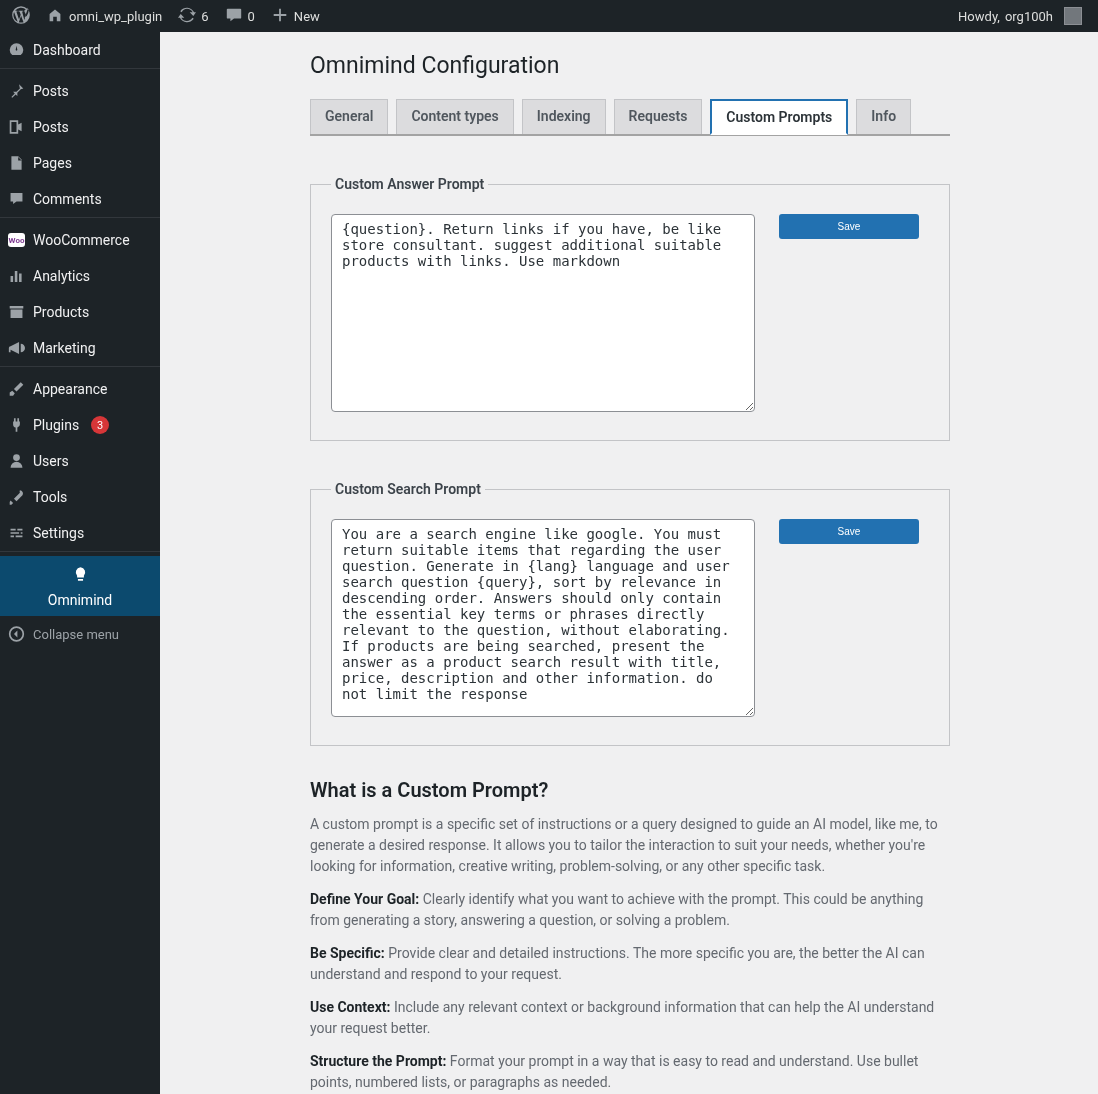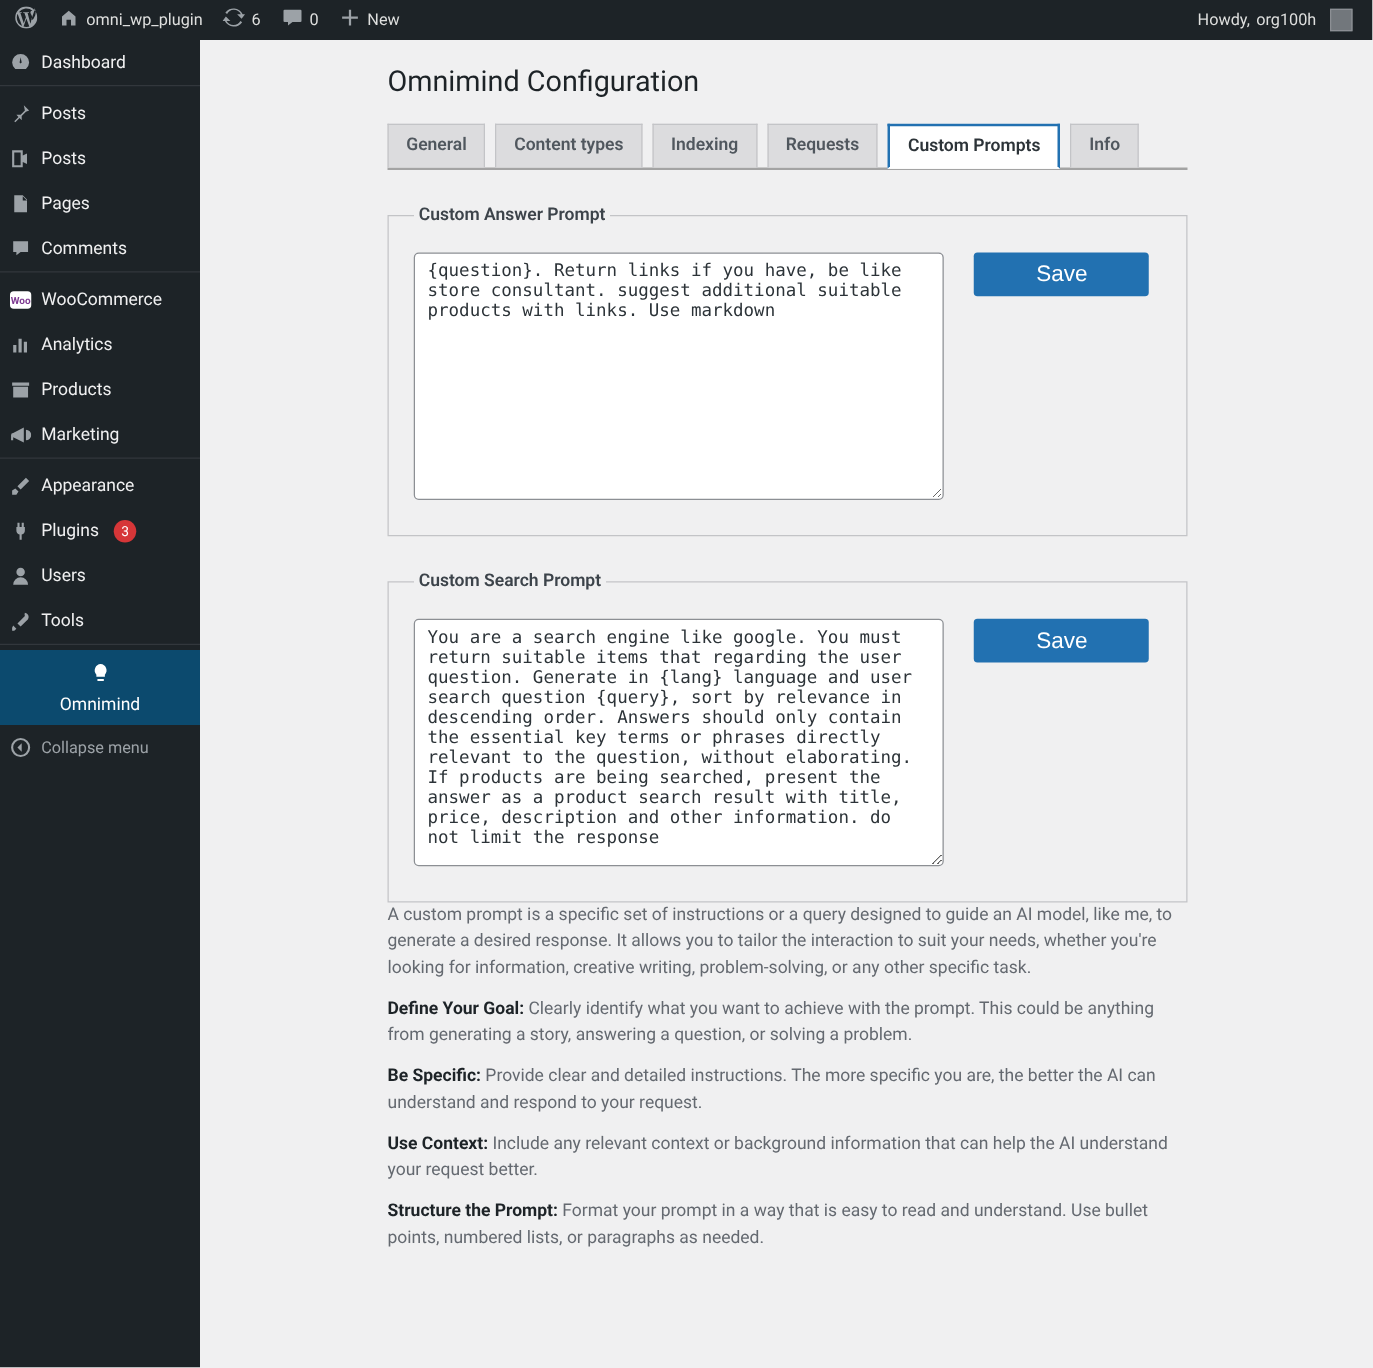--- a/index.html
+++ b/index.html
@@ -85,36 +85,36 @@
     padding: 8px 14px; font-size: 14px; font-weight: 600; color: #50575e;
     cursor: pointer;
   }
   .tab.active {
     background: #fff; color: #2c3338;
     border: 2px solid #2271b1; border-bottom: 2px solid #fff;
     margin-bottom: -1px;
   }
   fieldset.group {
     border: 1px solid #c3c4c7;
-    margin-top: 28px;
+    margin-top: 40px;
     padding: 18px 20px 28px 20px;
   }
   fieldset.group legend {
     font-size: 14px; font-weight: 600; color: #3c434a; padding: 0 4px;
   }
   .group-body { display: flex; gap: 24px; align-items: flex-start; margin-top: 4px; }
   textarea.prompt {
     width: 424px; height: 198px;
     border: 1px solid #8c8f94; border-radius: 4px;
     padding: 6px 10px; font-size: 14px; color: #2c3338;
     resize: both;
   }
   .btn-save {
     background: #2271b1; color: #fff; border: none;
-    padding: 7px 50px; font-size: 18px; font-weight: 400;
+    padding: 7px 50px; font-size: 10px; font-weight: 400;
     border-radius: 3px; cursor: pointer; width: 140px;
   }
   .doc h3{ font-size:20px; font-weight:600; color:#1d2327; margin-top:32px; margin-bottom:12px;}
   .doc p { font-size:14px; color:#646970; line-height:1.5; margin-bottom:12px;}
   .doc p strong{ color:#1d2327;}
 </style>
 </head>
 <body>
 
 <div class="admin-bar">
@@ -268,20 +268,28 @@
         </span>
         <span>Users</span>
       </div>
       <div class="side-item">
         <span class="mi">
           <svg viewBox="0 0 20 20">
             <path d="M14 2a4 4 0 0 1 3 6l-7 7-3-3 7-7a4 4 0 0 1 0-3zM3 14l3 3-2 2H2v-3z"></path>
           </svg>
         </span>
         <span>Tools</span>
+      </div>
+      <div class="side-item">
+        <span class="mi">
+          <svg viewBox="0 0 20 20">
+            <path d="M3 5h6v2H3zm8 0h6v2h-6zM3 9h10v2H3zm12 0h2v2h-2zM3 13h4v2H3zm6 0h8v2H9z"></path>
+          </svg>
+        </span>
+        <span>Settings</span>
       </div>
       <div class="side-sep"></div>
       <div class="side-item active">
         <span class="mi">
           <svg viewBox="0 0 20 20">
             <path d="M10 2a6 6 0 0 0-4 10v2h8v-2a6 6 0 0 0-4-10zM7 16h6v2H7z"></path>
           </svg>
         </span>
         <span>Omnimind</span>
       </div>
@@ -319,20 +327,21 @@
 
       <fieldset class="group">
         <legend>Custom Search Prompt</legend>
         <div class="group-body">
           <textarea class="prompt" id="search-ta" style="">You are a search engine like google. You must return suitable items that regarding the user question. Generate in {lang} language and user search question {query}, sort by relevance in descending order. Answers should only contain the essential key terms or phrases directly relevant to the question, without elaborating. If products are being searched, present the answer as a product search result with title, price, description and other information. do not limit the response</textarea>
           <button class="btn-save">Save</button>
         </div>
       </fieldset>
 
       <div class="doc">
+        <h3>What is a Custom Prompt?</h3>
         <p>A custom prompt is a specific set of instructions or a query designed to guide an AI model, like me, to generate a desired response. It allows you to tailor the interaction to suit your needs, whether you're looking for information, creative writing, problem-solving, or any other specific task.</p>
         <p><strong>Define Your Goal:</strong><span> Clearly identify what you want to achieve with the prompt. This could be anything from generating a story, answering a question, or solving a problem.</span></p>
         <p><strong>Be Specific:</strong><span> Provide clear and detailed instructions. The more specific you are, the better the AI can understand and respond to your request.</span></p>
         <p><strong>Use Context:</strong><span> Include any relevant context or background information that can help the AI understand your request better.</span></p>
         <p><strong>Structure the Prompt:</strong><span> Format your prompt in a way that is easy to read and understand. Use bullet points, numbered lists, or paragraphs as needed.</span></p>
 
       </div>
     </div>
   </div>
 </div>

